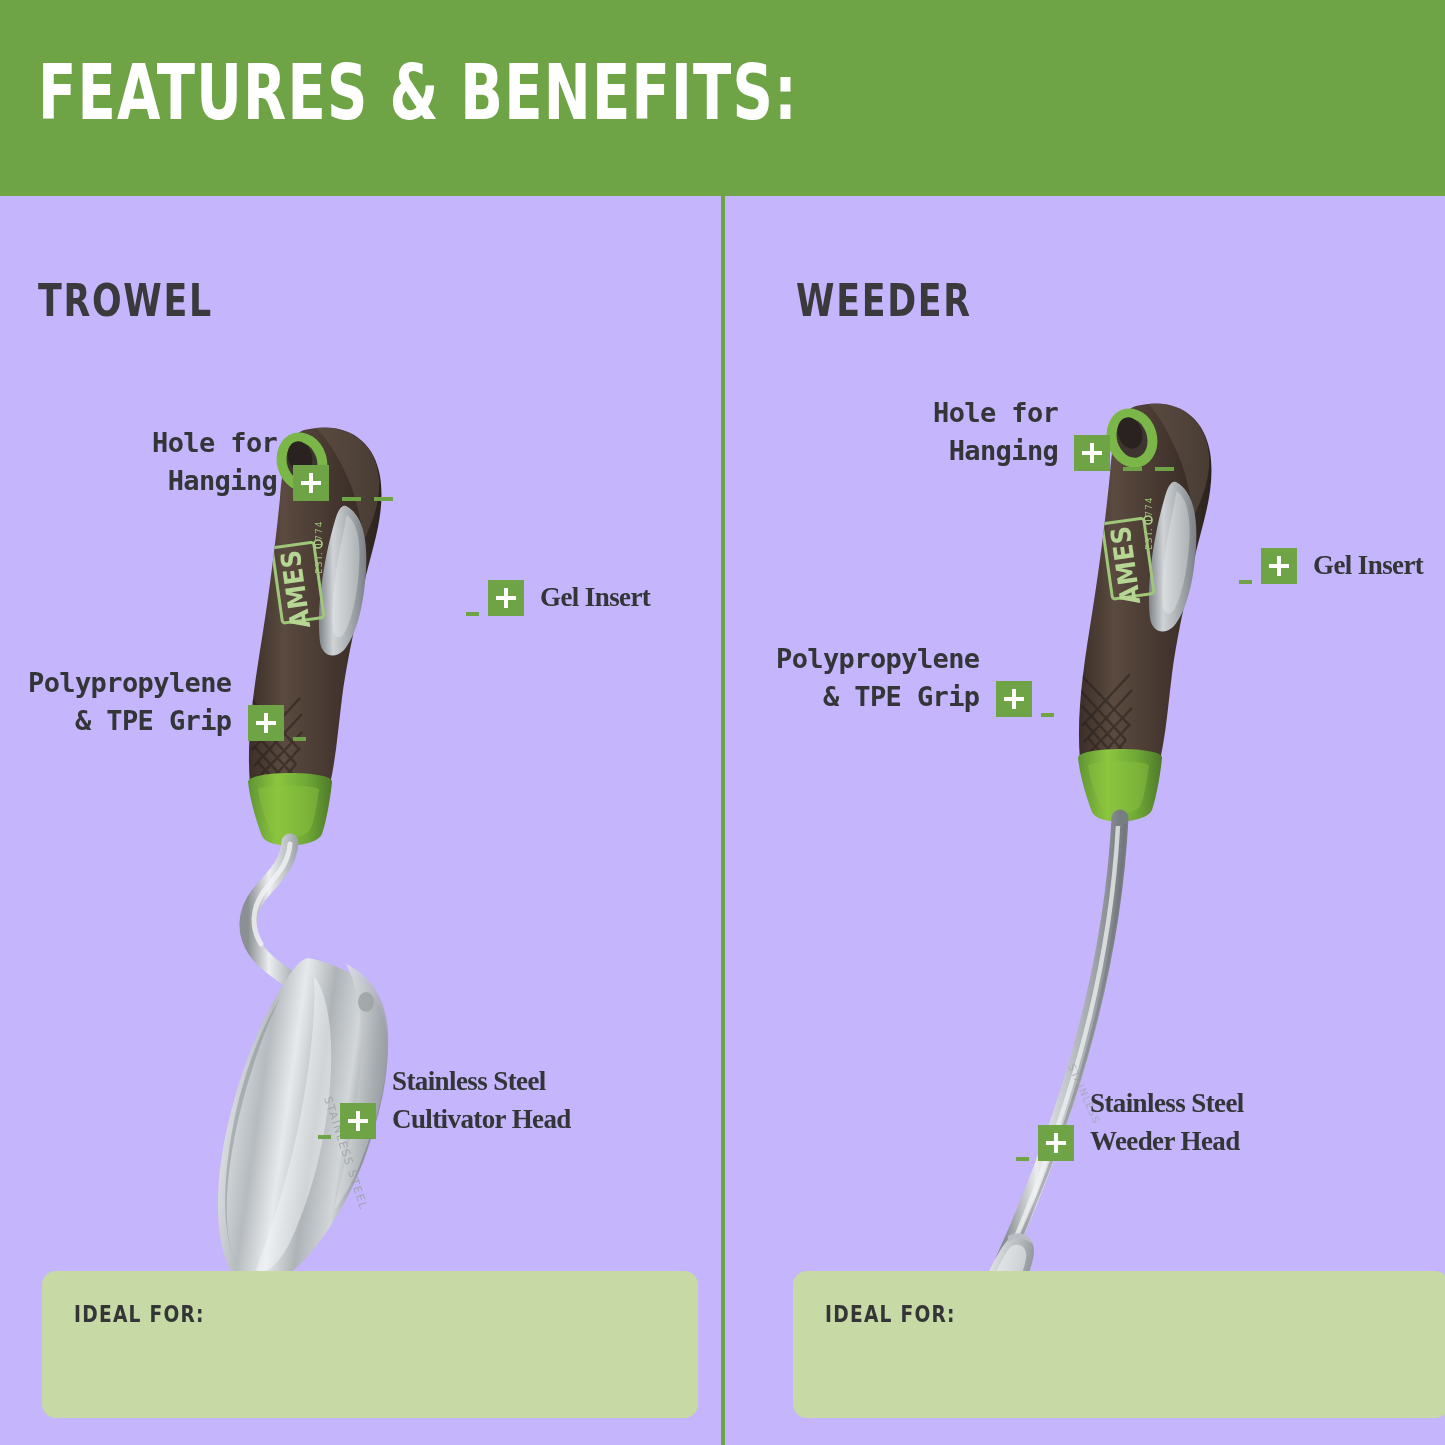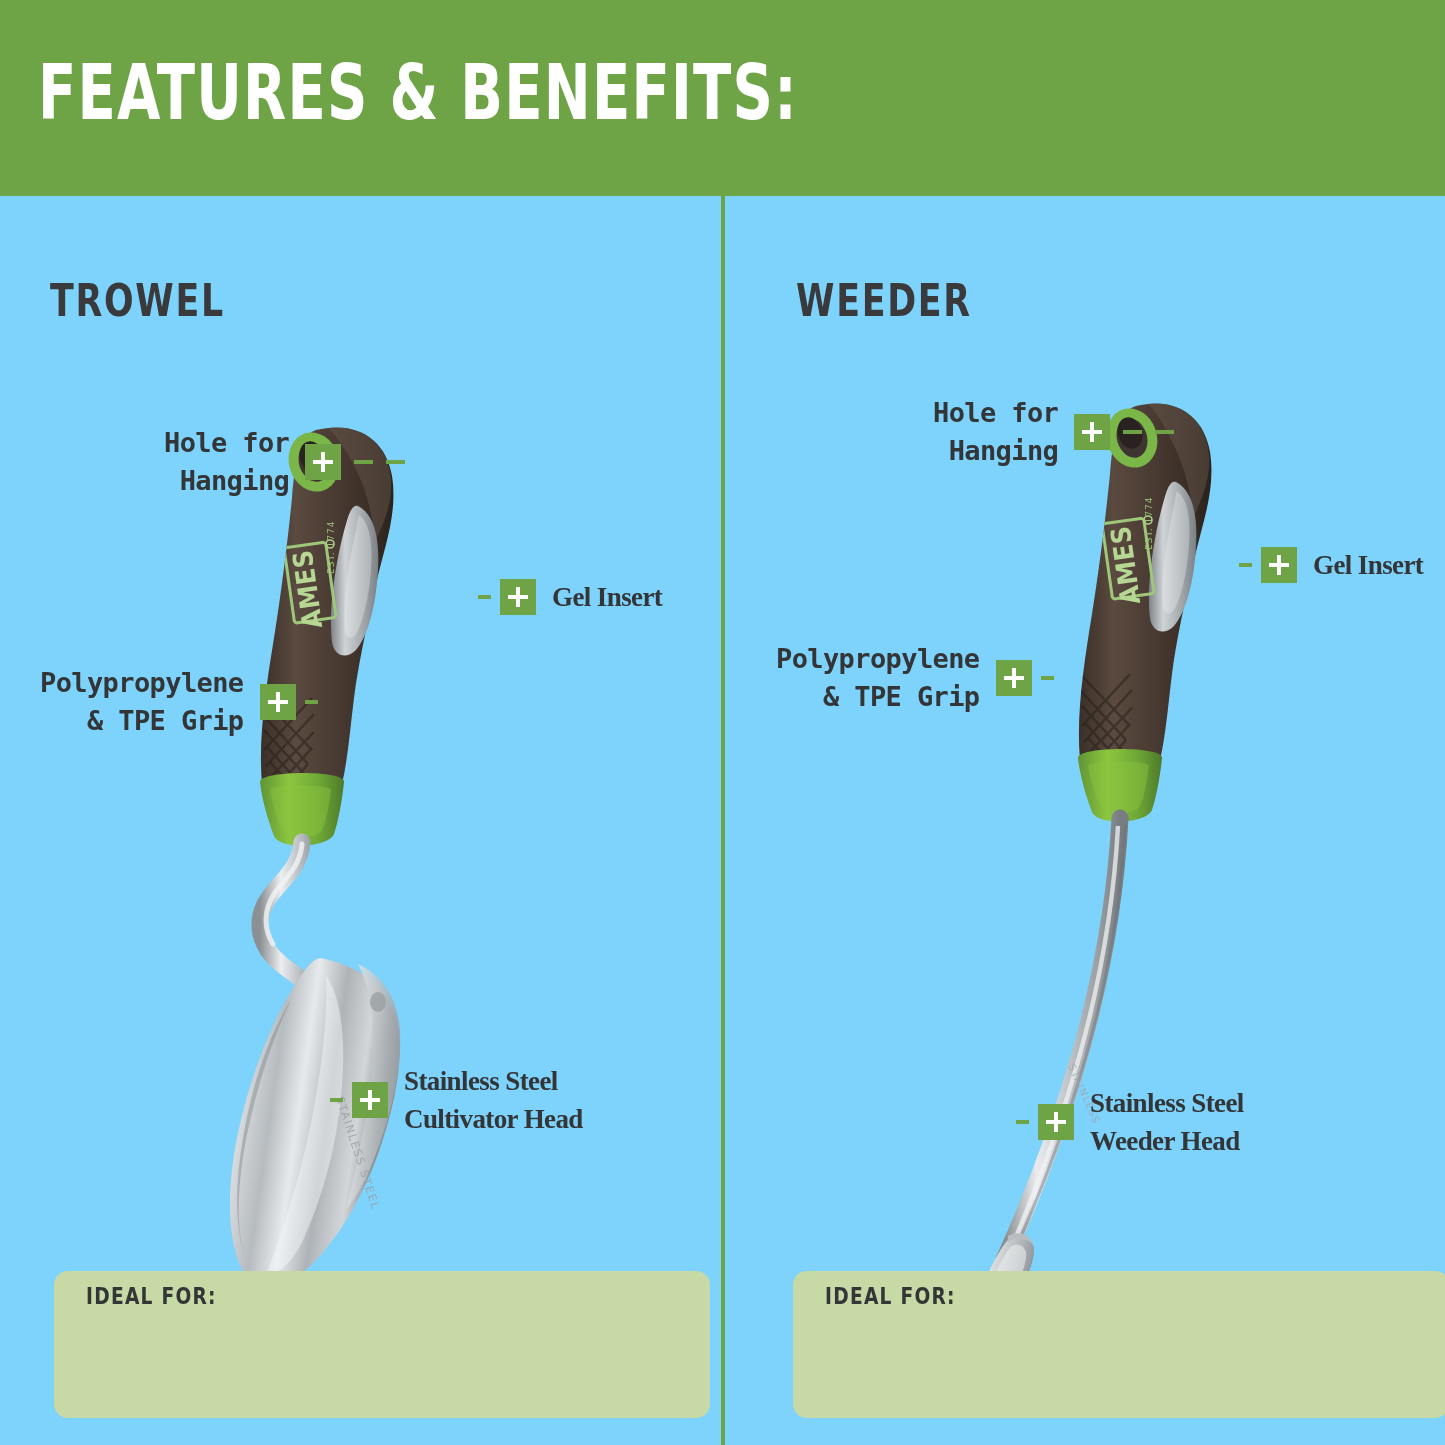--- a/index.html
+++ b/index.html
@@ -7,21 +7,21 @@
     padding: 0;
     background: #ffffff;
   }
   body {
     font-family: "DejaVu Sans Mono", "Liberation Mono", monospace;
   }
   #page {
     position: relative;
     width: 1445px;
     height: 1445px;
-    background: #7dd3fc;
+    background: #c4b5fd;
     overflow: hidden;
   }
 
   
   .header-band {
     position: absolute;
     left: 0; top: 0;
     width: 1445px;
     height: 196px;
     background: #6ea346;
@@ -51,42 +51,42 @@
     background: #6ea346;
   }
 
   
   .panel {
     position: absolute;
     top: 196px;
     width: 722px;
     height: 1249px;
   }
-  .panel.left  { left: 12px; }
+  .panel.left  { left: 0; }
   .panel.right { left: 758px; }
 
   .panel-title {
     position: absolute;
     font-family: "DejaVu Sans Condensed", "Liberation Sans Narrow", "Liberation Sans", sans-serif;
     font-weight: bold;
     font-size: 45px;
     letter-spacing: 2px;
     color: #3a3a3c;
     transform: scaleX(0.86);
     transform-origin: left center;
     white-space: nowrap;
   }
   .panel.left  .panel-title { left: 38px; top: 78px; }
   .panel.right .panel-title { left: 38px; top: 78px; }
 
   
   .callout {
     position: absolute;
     display: flex;
-    align-items: center;
+    align-items: flex-end;
     white-space: nowrap;
   }
   .callout-text {
     font-family: "DejaVu Sans Mono", "Liberation Mono", monospace;
     font-size: 27px;
     font-weight: bold;
     line-height: 1.42;
     color: #333537;
     letter-spacing: -0.6px;
   }
@@ -127,21 +127,21 @@
   .gap.g-sm { width: 9px; }
   .gap.g-md { width: 13px; }
   .gap.g-lg { width: 16px; }
 
   
   .ideal-box {
     position: absolute;
     background: #c7d9a4;
     border-radius: 14px;
     box-sizing: border-box;
-    padding: 12px 30px 28px 32px;
+    padding: 30px 30px 28px 32px;
   }
   .panel.left  .ideal-box { left: 42px; top: 1075px; width: 656px; height: 147px; }
   .panel.right .ideal-box { left: 35px; top: 1075px; width: 656px; height: 147px; }
 
   .ideal-head {
     font-family: "DejaVu Sans Condensed", "Liberation Sans Narrow", "Liberation Sans", sans-serif;
     font-weight: bold;
     font-size: 23px;
     letter-spacing: 1.4px;
     color: #333537;

